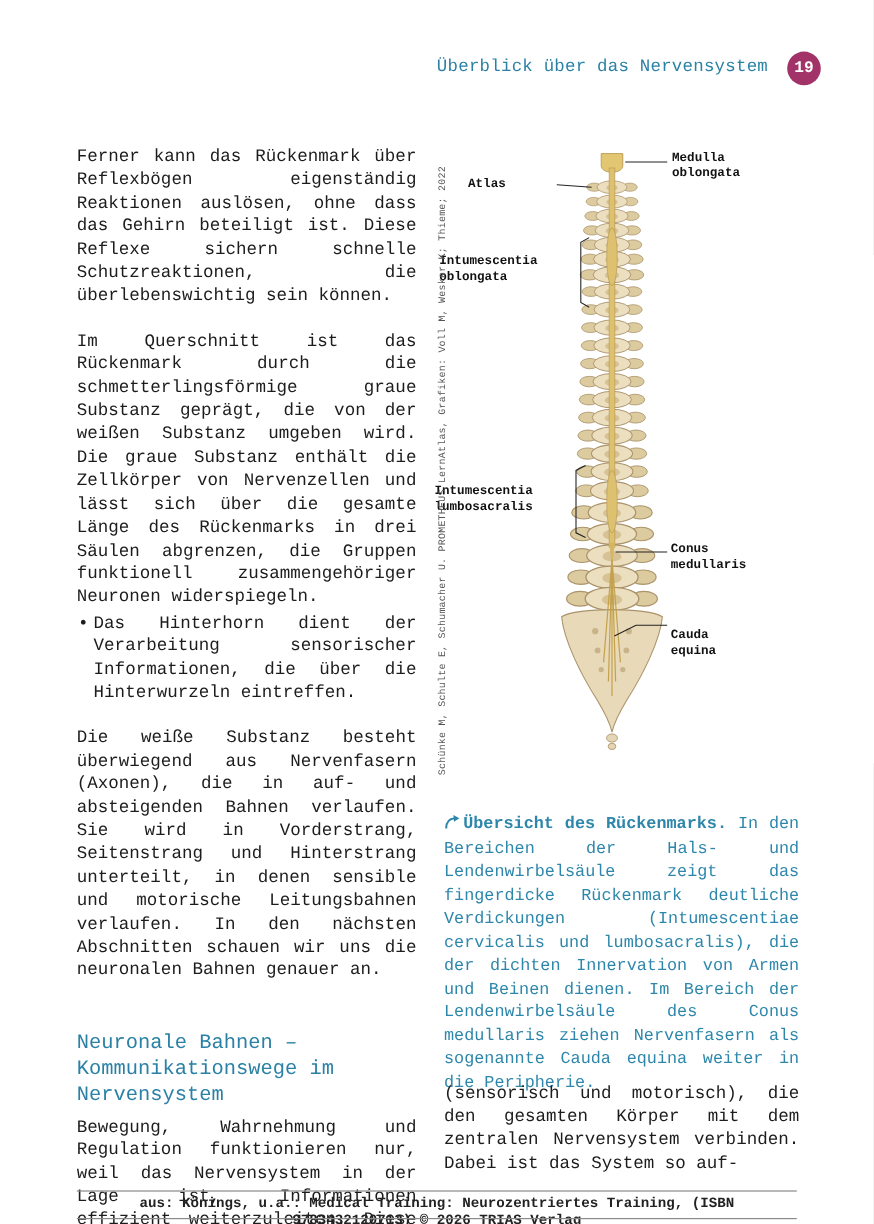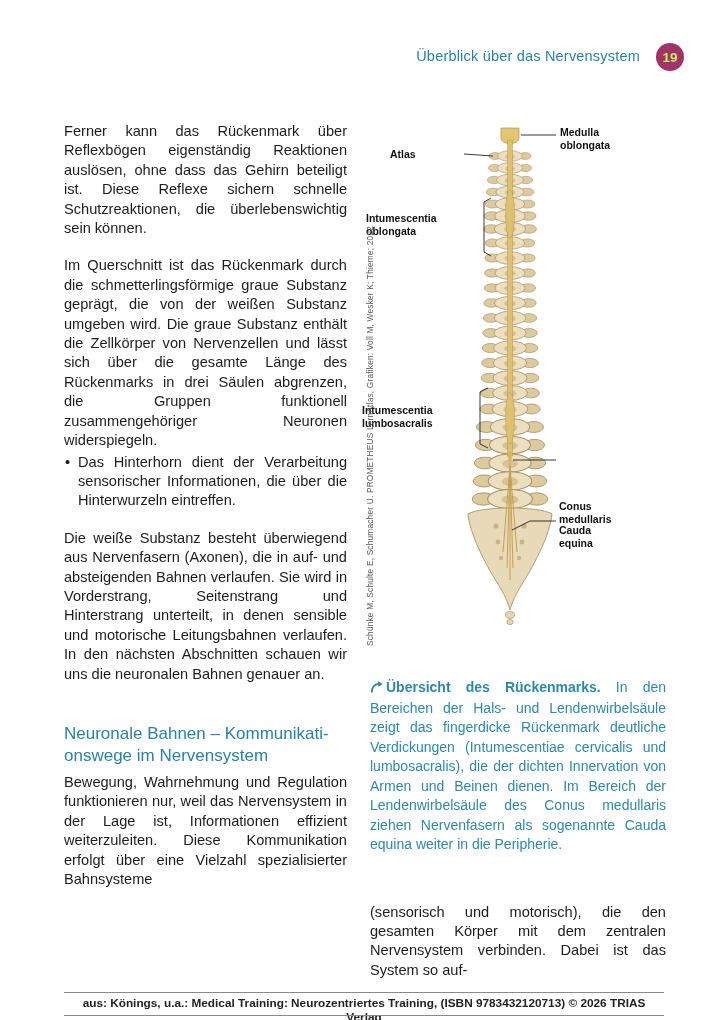--- a/index.html
+++ b/index.html
@@ -1,30 +1,30 @@
 <!DOCTYPE html>
 <html lang="de"><head>
 <meta charset="utf-8">
 <style>
   html,body{margin:0;padding:0;background:#e8e8e8;}
   .page{
     position:relative; width:728px; height:1020px; margin:0 auto;
     background:#ffffff; overflow:hidden;
-    font-family:Liberation Sans, sans-serif;
+    font-family:Liberation Mono, monospace;
     color:#1c1c1c;
   }
   
   .header-title{
     position:absolute; top:48px; right:88px;
     font-size:14.5px; color:#2a81a5; letter-spacing:.2px;
   }
   .page-badge{
     position:absolute; top:43px; right:44px;
     width:28px; height:28px; border-radius:50%;
-    background:#a23368; color:#bef264;
+    background:#a23368; color:#ffffff;
     font-size:13.5px; font-weight:bold;
     display:flex; align-items:center; justify-content:center;
   }
   
   .left-col{
     position:absolute; left:64px; top:122px; width:283px;
     font-size:14.6px; line-height:19.4px;
     text-align:justify; hyphens:auto; -webkit-hyphens:auto;
   }
   .left-col p{margin:0;}
@@ -167,21 +167,21 @@
         <path d="M128,266 L120,270 V322 L128,326"></path>
         <path d="M153,338 H196"></path>
         <path d="M152,408 L170,399 H196"></path>
       </g>
     </svg>
 
     <div class="fig-label" style="left:200px; top:4px; width:70px;">Medulla oblongata</div>
     <div class="fig-label right-align" style="left:30px; top:26px; width:72px;">Atlas</div>
     <div class="fig-label right-align" style="left:6px; top:90px; width:112px;">Intumescentia oblongata</div>
     <div class="fig-label right-align" style="left:2px; top:282px; width:112px;">Intumescentia lumbosacralis</div>
-    <div class="fig-label" style="left:199px; top:330px; width:70px;margin-top:48px;">Conus medullaris</div>
+    <div class="fig-label" style="left:199px; top:330px; width:70px;">Conus medullaris</div>
     <div class="fig-label" style="left:199px; top:402px; width:60px;">Cauda equina</div>
 
     <div class="figure-credit">Schünke M, Schulte E, Schumacher U. PROMETHEUS LernAtlas, Grafiken: Voll M, Wesker K; Thieme; 2022</div>
   </div>
 
   <div class="caption">
     <span class="ref-icon">
       <svg width="13" height="12" viewBox="0 0 13 12">
         <path d="M1.8 11.5 C1.8 5.5 4.8 3.2 9 2.9" fill="none" stroke="#2e87ab" stroke-width="1.7"></path>
         <path d="M7.8 0.2 L12.8 2.9 L8.4 5.7 Z" fill="#2e87ab"></path>

